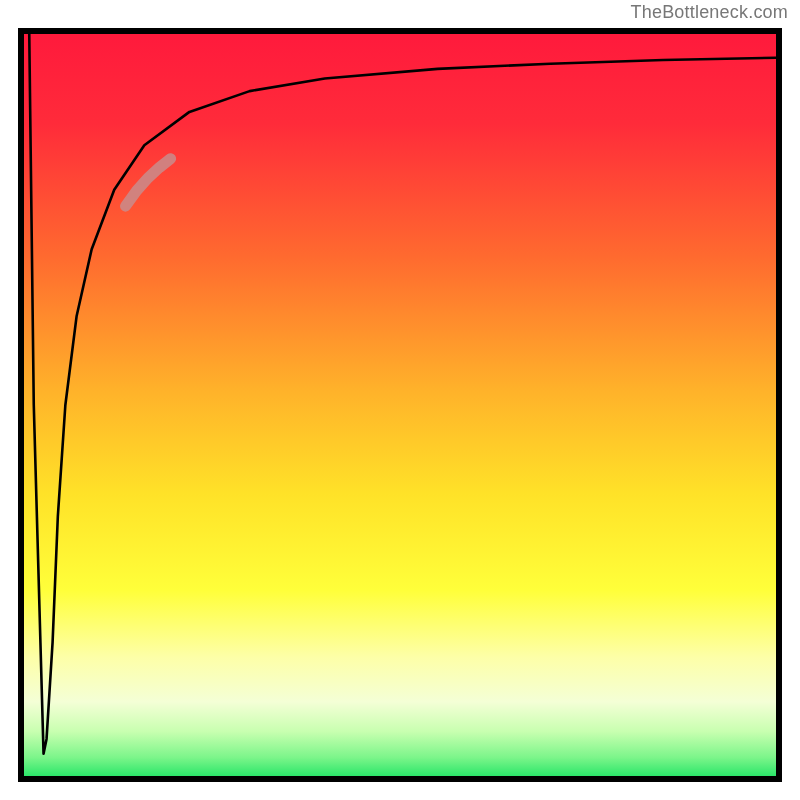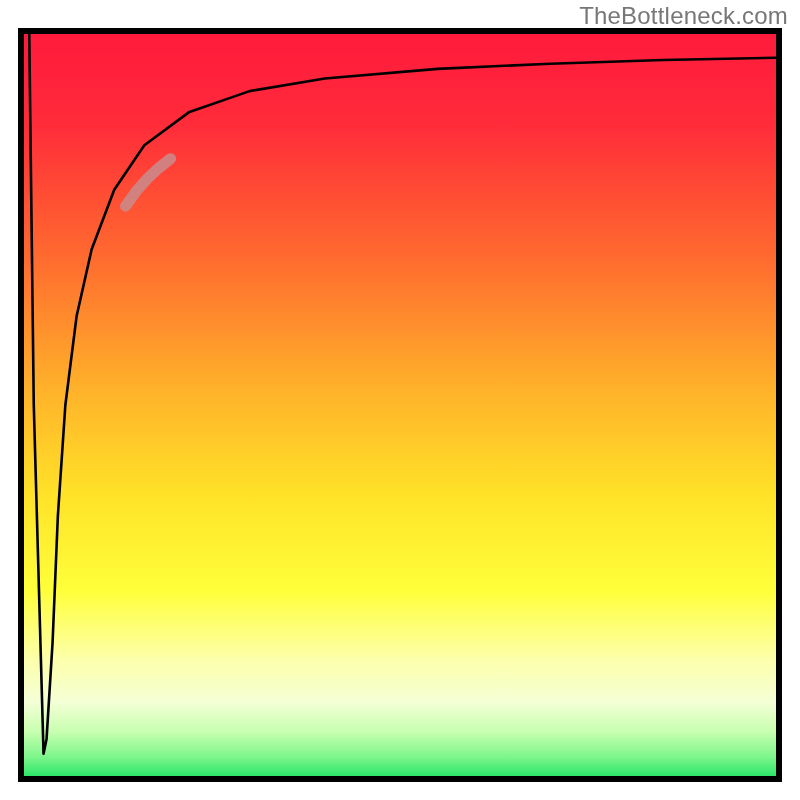--- a/index.html
+++ b/index.html
@@ -14,21 +14,21 @@
   .container {
     position: relative;
     width: 800px;
     height: 800px;
   }
   .watermark {
     position: absolute;
     top: 2px;
     right: 12px;
     color: #777777;
-    font-size: 24px;
+    font-size: 18px;
     font-weight: 400;
     letter-spacing: 0.2px;
     z-index: 5;
   }
   .plot-frame {
     position: absolute;
     left: 18px;
     top: 28px;
     width: 764px;
     height: 754px;

